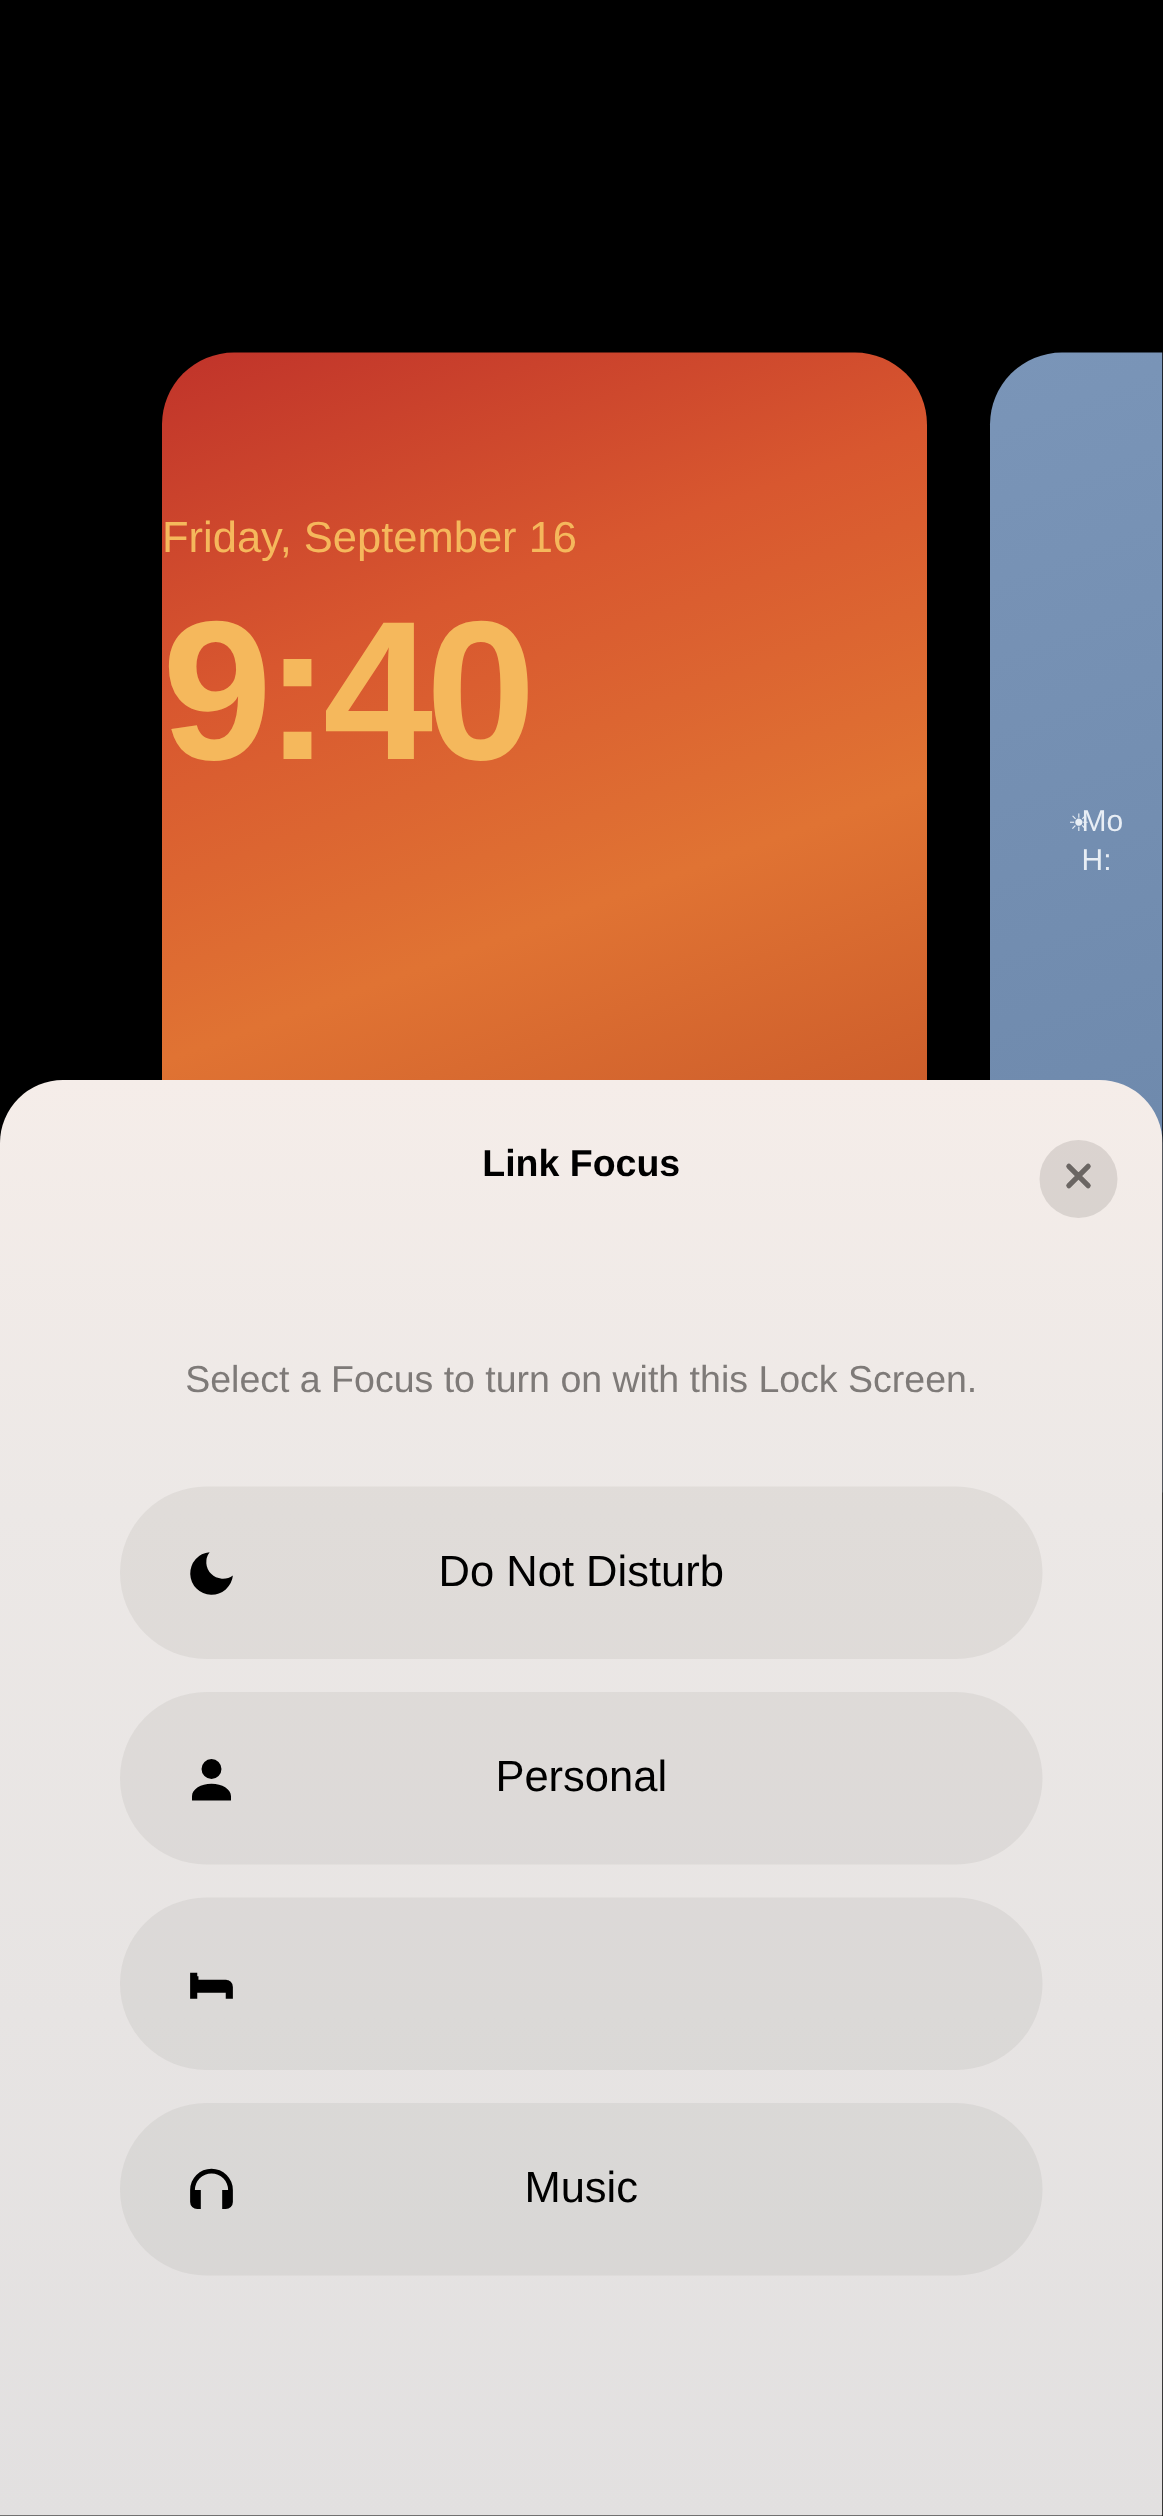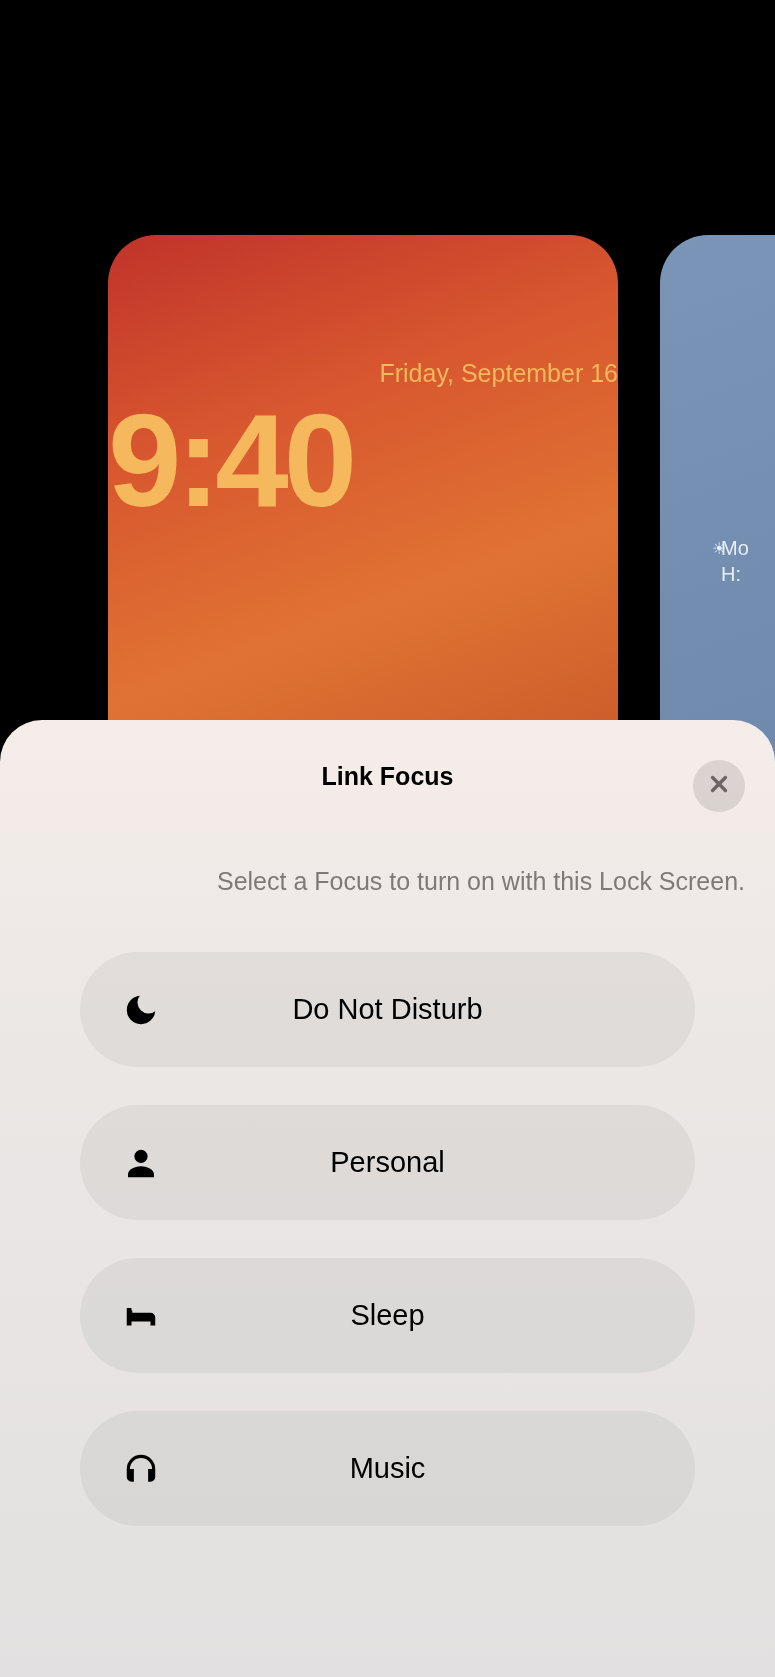--- a/index.html
+++ b/index.html
@@ -27,25 +27,25 @@
       bottom: -100px;
       left: -80px;
       width: 300px;
       height: 300px;
       border-radius: 50%;
       background: radial-gradient(circle, #f0c060 0%, #e0a050 60%, transparent 100%);
       opacity: 0.7;
     }
     .wallpaper-date {
       position: absolute;
-      top: 124px;
+      top: 108px;
       width: 100%;
-      text-align: right;
+      text-align: left;
       color: #f5b85c;
-      font-size: 25px;
+      font-size: 29px;
       font-weight: 500;
     }
     .wallpaper-time {
       position: absolute;
       top: 150px;
       width: 100%;
       text-align: left;
       color: #f5b85c;
       font-size: 132px;
       font-weight: 600;
@@ -104,31 +104,31 @@
       height: 52px;
       border-radius: 50%;
       background: rgba(120,115,112,0.2);
       display: flex;
       align-items: center;
       justify-content: center;
       cursor: pointer;
     }
     .close-btn svg { width: 22px; height: 22px; }
     .sheet-subtitle {
-      margin-top: 76px;
-      text-align: right;
+      margin-top: 115px;
+      text-align: center;
       font-size: 25px;
       color: #7e7a78;
       font-weight: 400;
     }
     .focus-list {
       margin-top: 56px;
       display: flex;
       flex-direction: column;
-      gap: 38px;
+      gap: 22px;
       padding: 0 50px;
     }
     .focus-item {
       height: 115px;
       border-radius: 58px;
       background: rgba(130,125,122,0.11);
       display: flex;
       align-items: center;
       position: relative;
       cursor: pointer;
@@ -199,21 +199,20 @@
       </span>
       <span class="focus-label">Personal</span>
     </div>
 
     <div class="focus-item">
       <span class="focus-icon">
         <svg viewBox="0 0 24 24">
             <path d="M3 7h3v3h12a3 3 0 0 1 3 3v5h-3v-2.5H6V18H3V7zm3 4.5V10h12a1.5 1.5 0 0 1 1.5 1.5V13H6v-1.5zM5 8.5h1.5v2H5z"></path>
           </svg>
       </span>
-      <span class="focus-label">Sleep</span>
     </div>
 
     <div class="focus-item">
       <span class="focus-icon">
         <svg viewBox="0 0 24 24">
             <path d="M12 3a9 9 0 0 0-9 9v5a3 3 0 0 0 3 3h1.5v-8H5v0a7 7 0 0 1 14 0v0h-2.5v8H18a3 3 0 0 0 3-3v-5a9 9 0 0 0-9-9z"></path>
           </svg>
       </span>
       <span class="focus-label">Music</span>
     </div>

